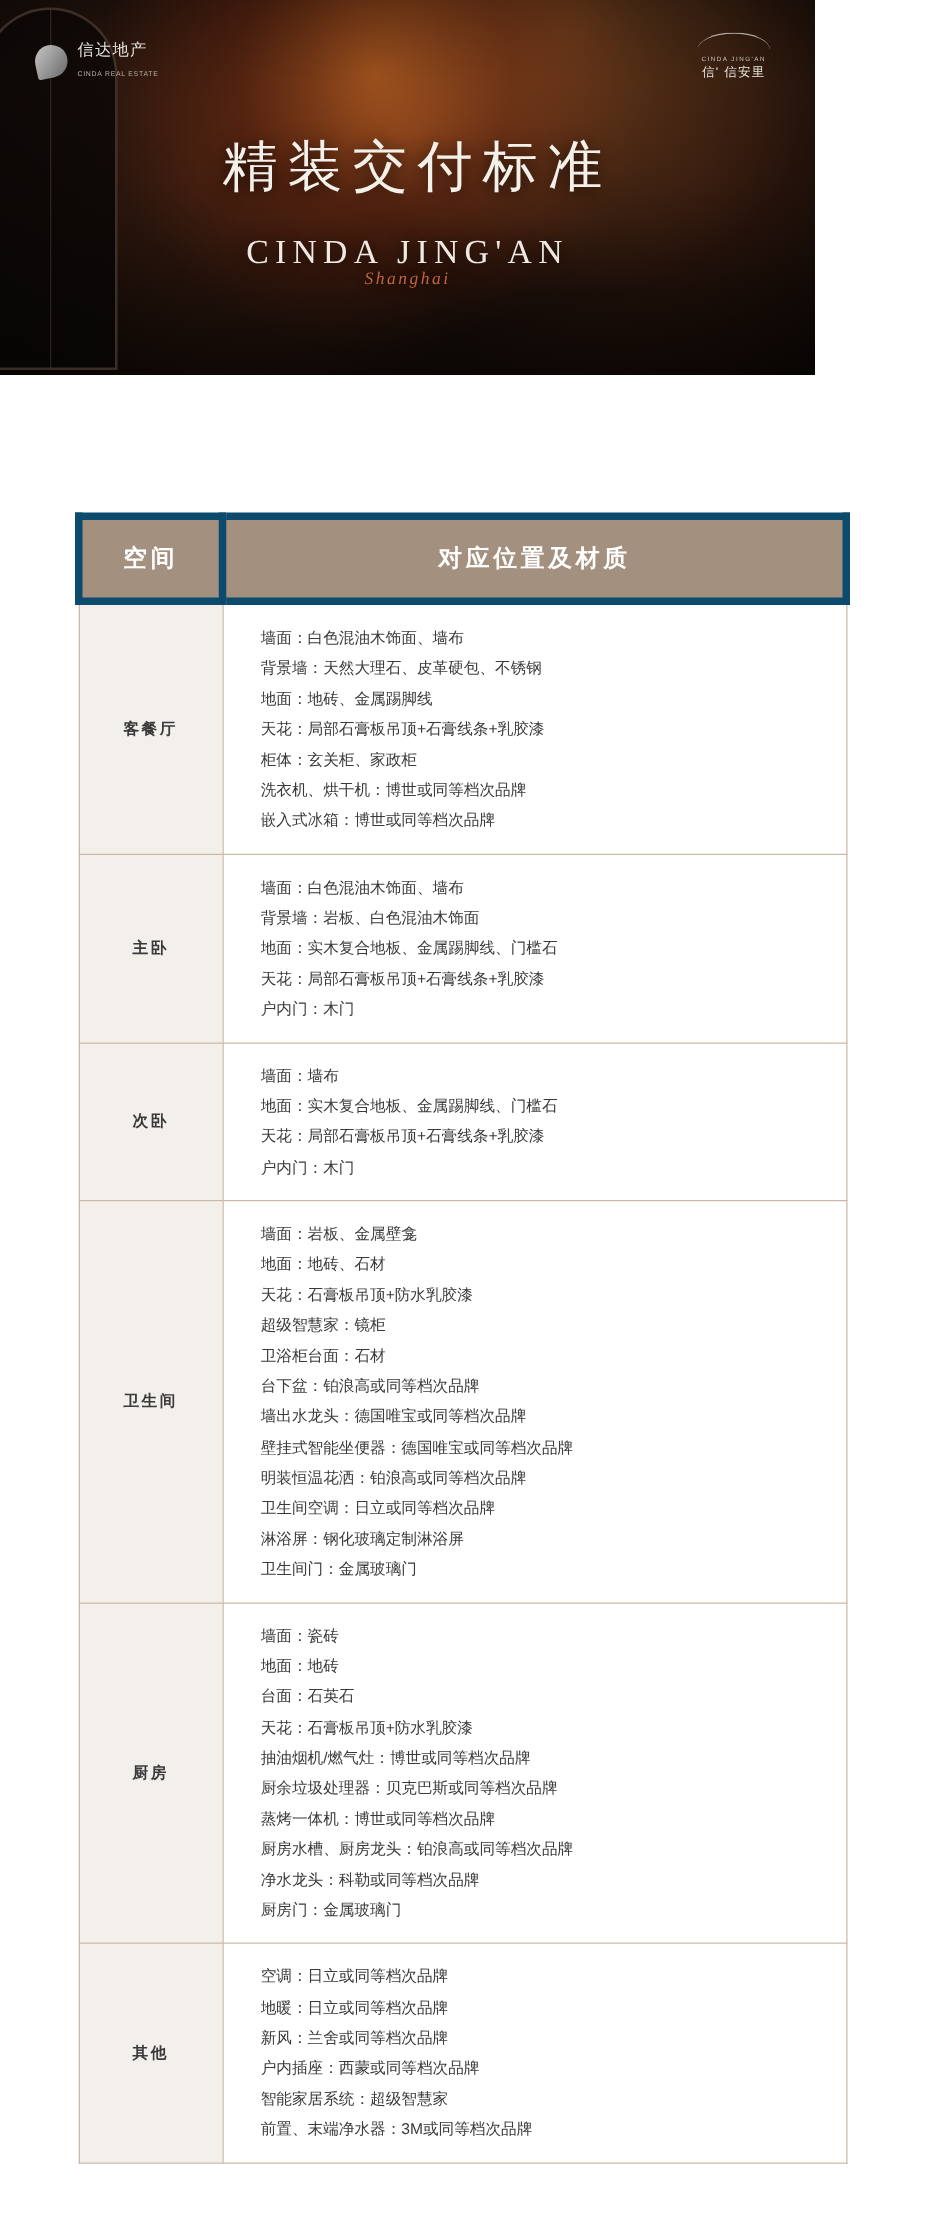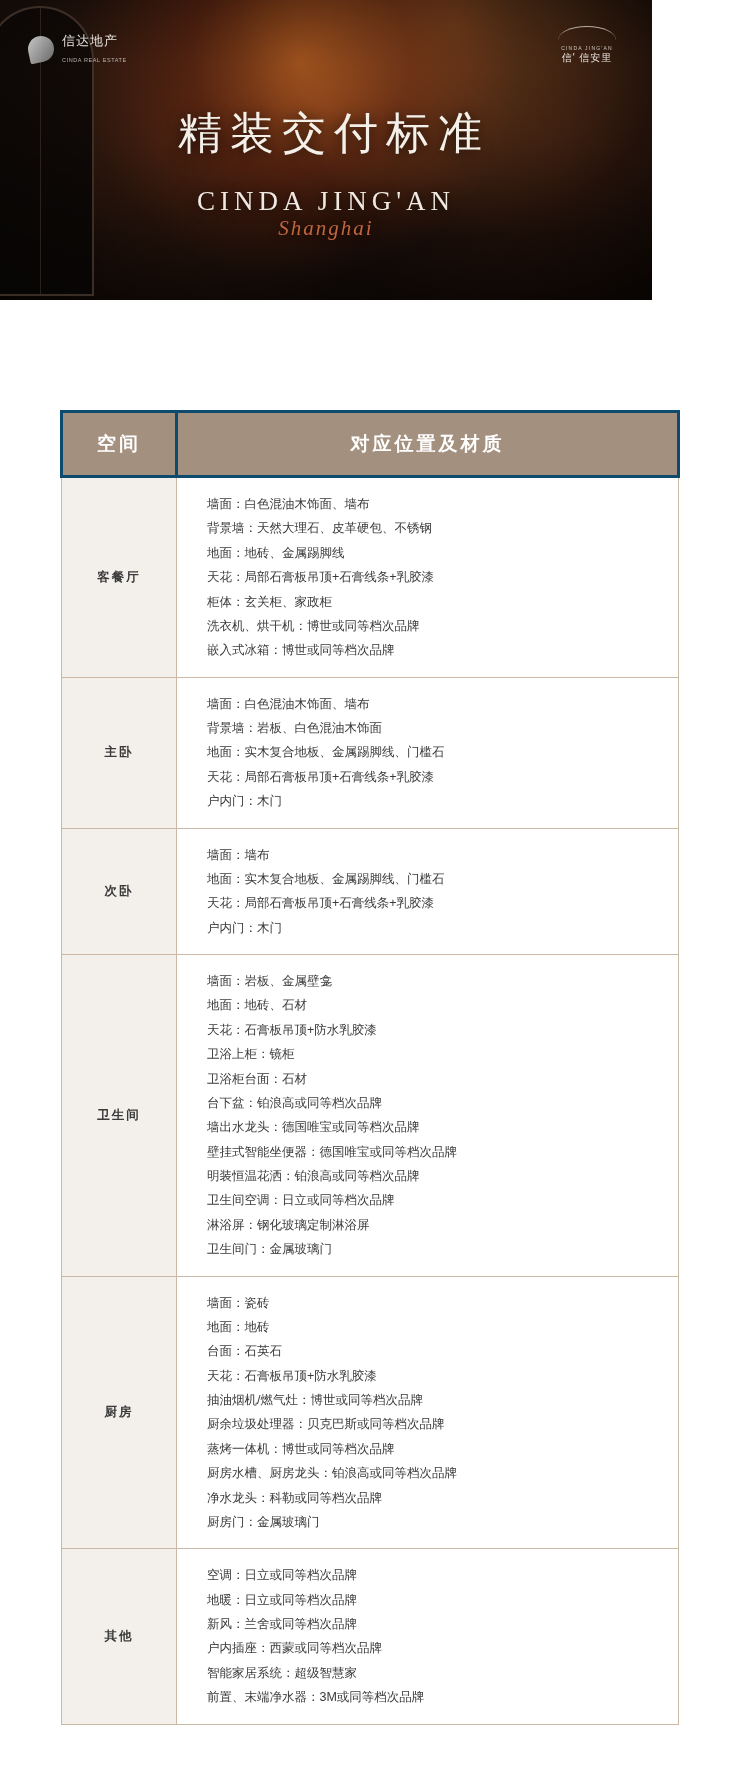--- a/index.html
+++ b/index.html
@@ -146,21 +146,21 @@
   }
   .hero-script {
     position: absolute;
     top: 216px;
     left: 0;
     right: 0;
     text-align: center;
     z-index: 3;
     font-family: "Liberation Serif", "DejaVu Serif", serif;
     font-style: italic;
-    font-size: 21px;
+    font-size: 14px;
     letter-spacing: 2px;
     color: #c0663f;
     text-shadow: 0 1px 8px rgba(0,0,0,.6);
   }
 
   
   .gap {
     height: 110px;
     background: #ffffff;
   }
@@ -174,21 +174,21 @@
     border-collapse: collapse;
     table-layout: fixed;
   }
   table.spec th {
     background: #a3907e;
     color: #ffffff;
     font-size: 19px;
     font-weight: bold;
     letter-spacing: 3px;
     padding: 18px 0;
-    border: 3px solid #0c4a6e;
+    border: 6px solid #0c4a6e;
   }
   table.spec th.col-space { width: 115px; }
 
   table.spec td {
     border: 1px solid #cbb9a6;
     vertical-align: middle;
     font-size: 12.5px;
     line-height: 1.95;
     color: #3a3a3a;
   }
@@ -275,21 +275,21 @@
             <div class="line">天花：局部石膏板吊顶+石膏线条+乳胶漆</div>
             <div class="line">户内门：木门</div>
           </td>
         </tr>
         <tr>
           <td class="space-cell">卫生间</td>
           <td class="detail-cell">
             <div class="line">墙面：岩板、金属壁龛</div>
             <div class="line">地面：地砖、石材</div>
             <div class="line">天花：石膏板吊顶+防水乳胶漆</div>
-            <div class="line">卫浴上柜：镜柜</div>
+            <div class="line">超级智慧家：镜柜</div>
             <div class="line">卫浴柜台面：石材</div>
             <div class="line">台下盆：铂浪高或同等档次品牌</div>
             <div class="line">墙出水龙头：德国唯宝或同等档次品牌</div>
             <div class="line">壁挂式智能坐便器：德国唯宝或同等档次品牌</div>
             <div class="line">明装恒温花洒：铂浪高或同等档次品牌</div>
             <div class="line">卫生间空调：日立或同等档次品牌</div>
             <div class="line">淋浴屏：钢化玻璃定制淋浴屏</div>
             <div class="line">卫生间门：金属玻璃门</div>
           </td>
         </tr>

